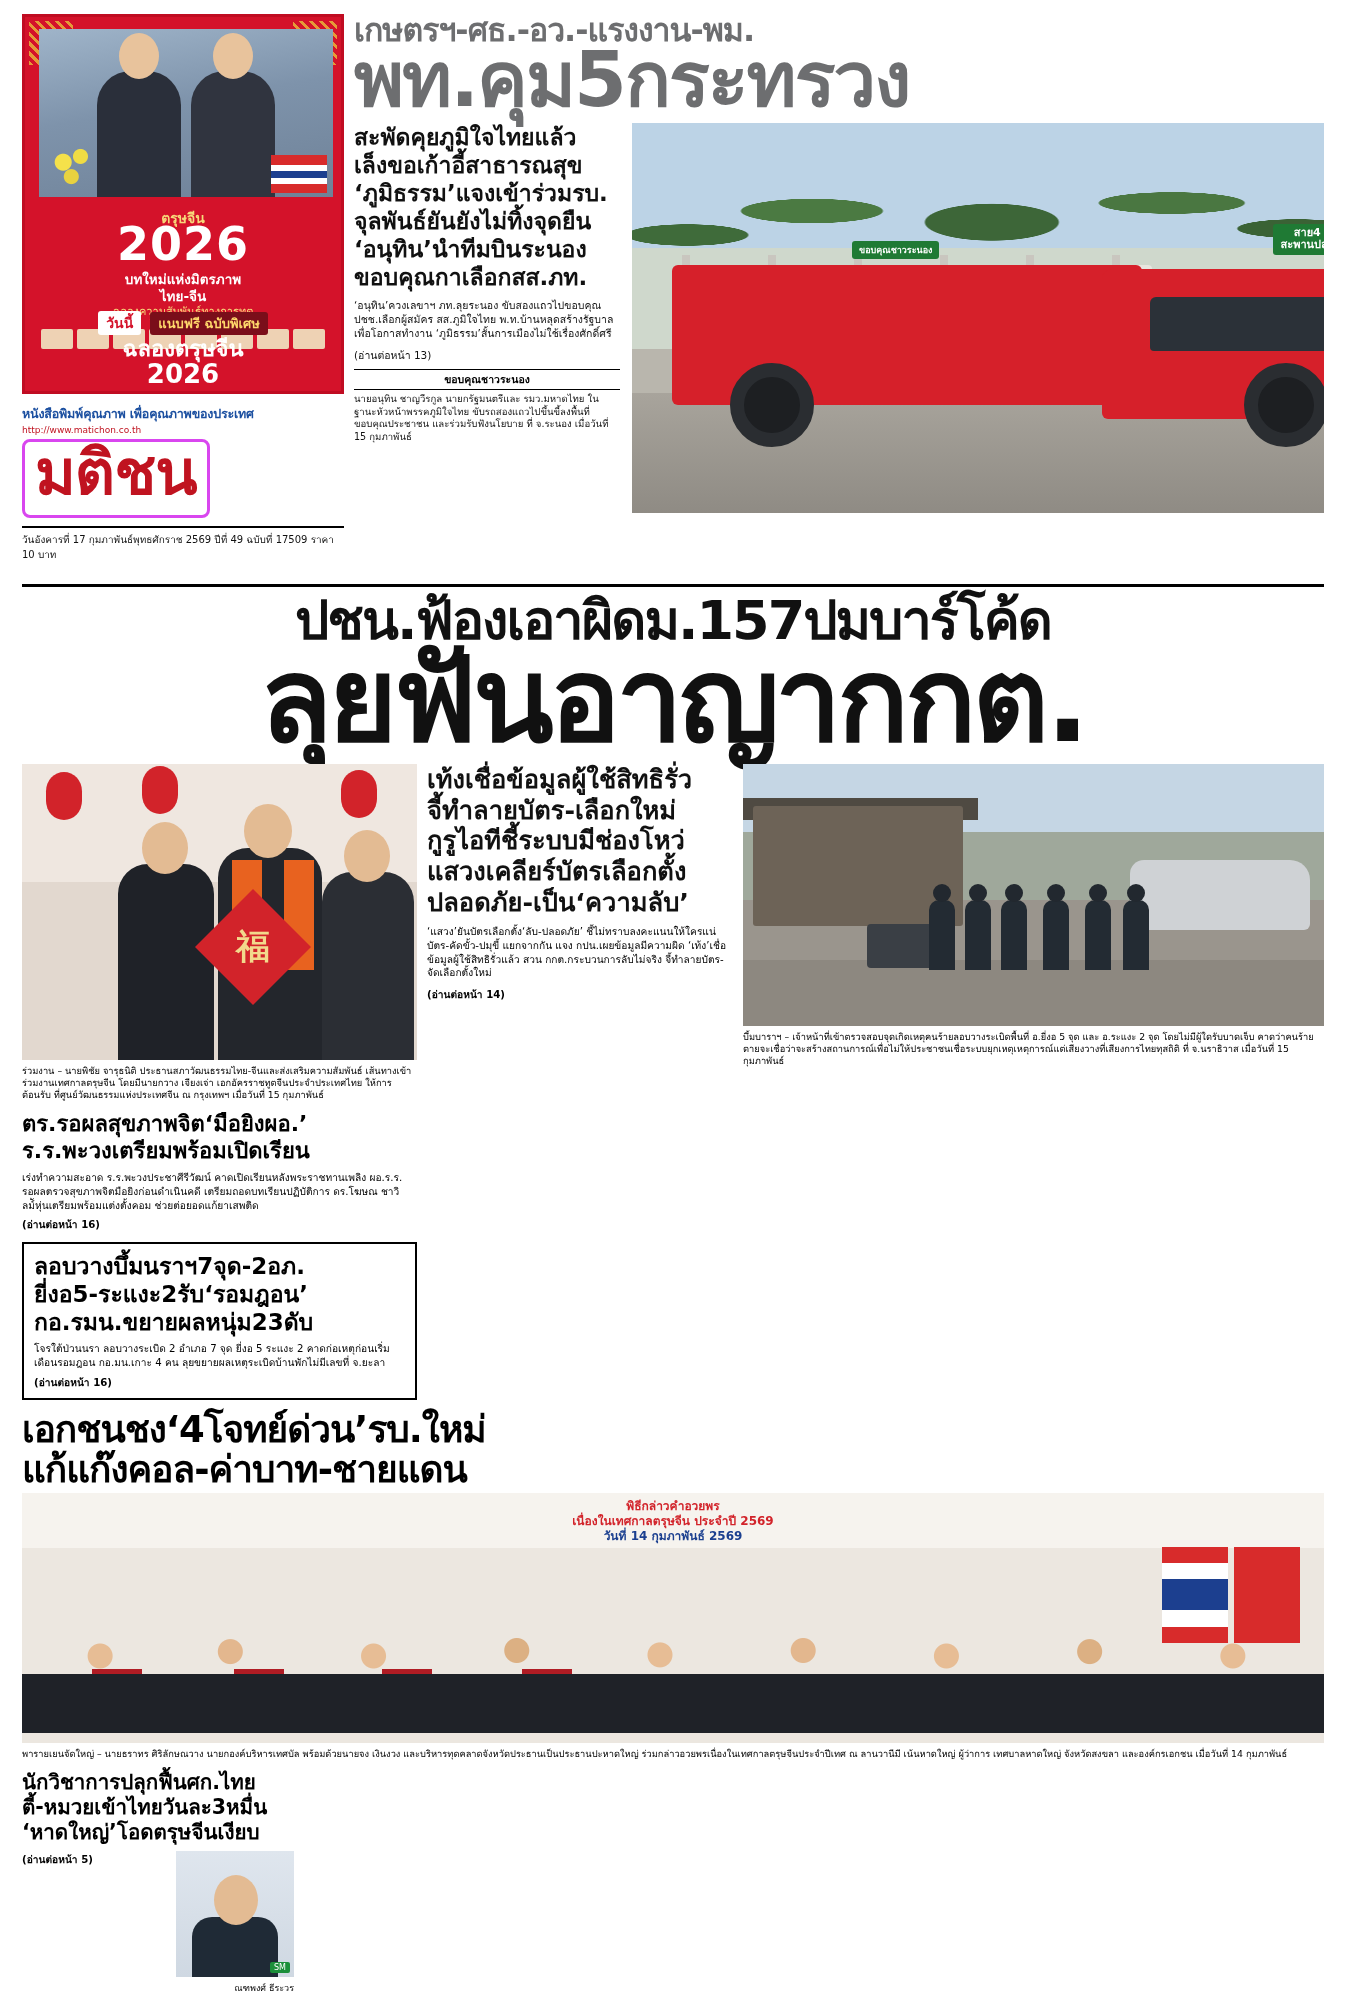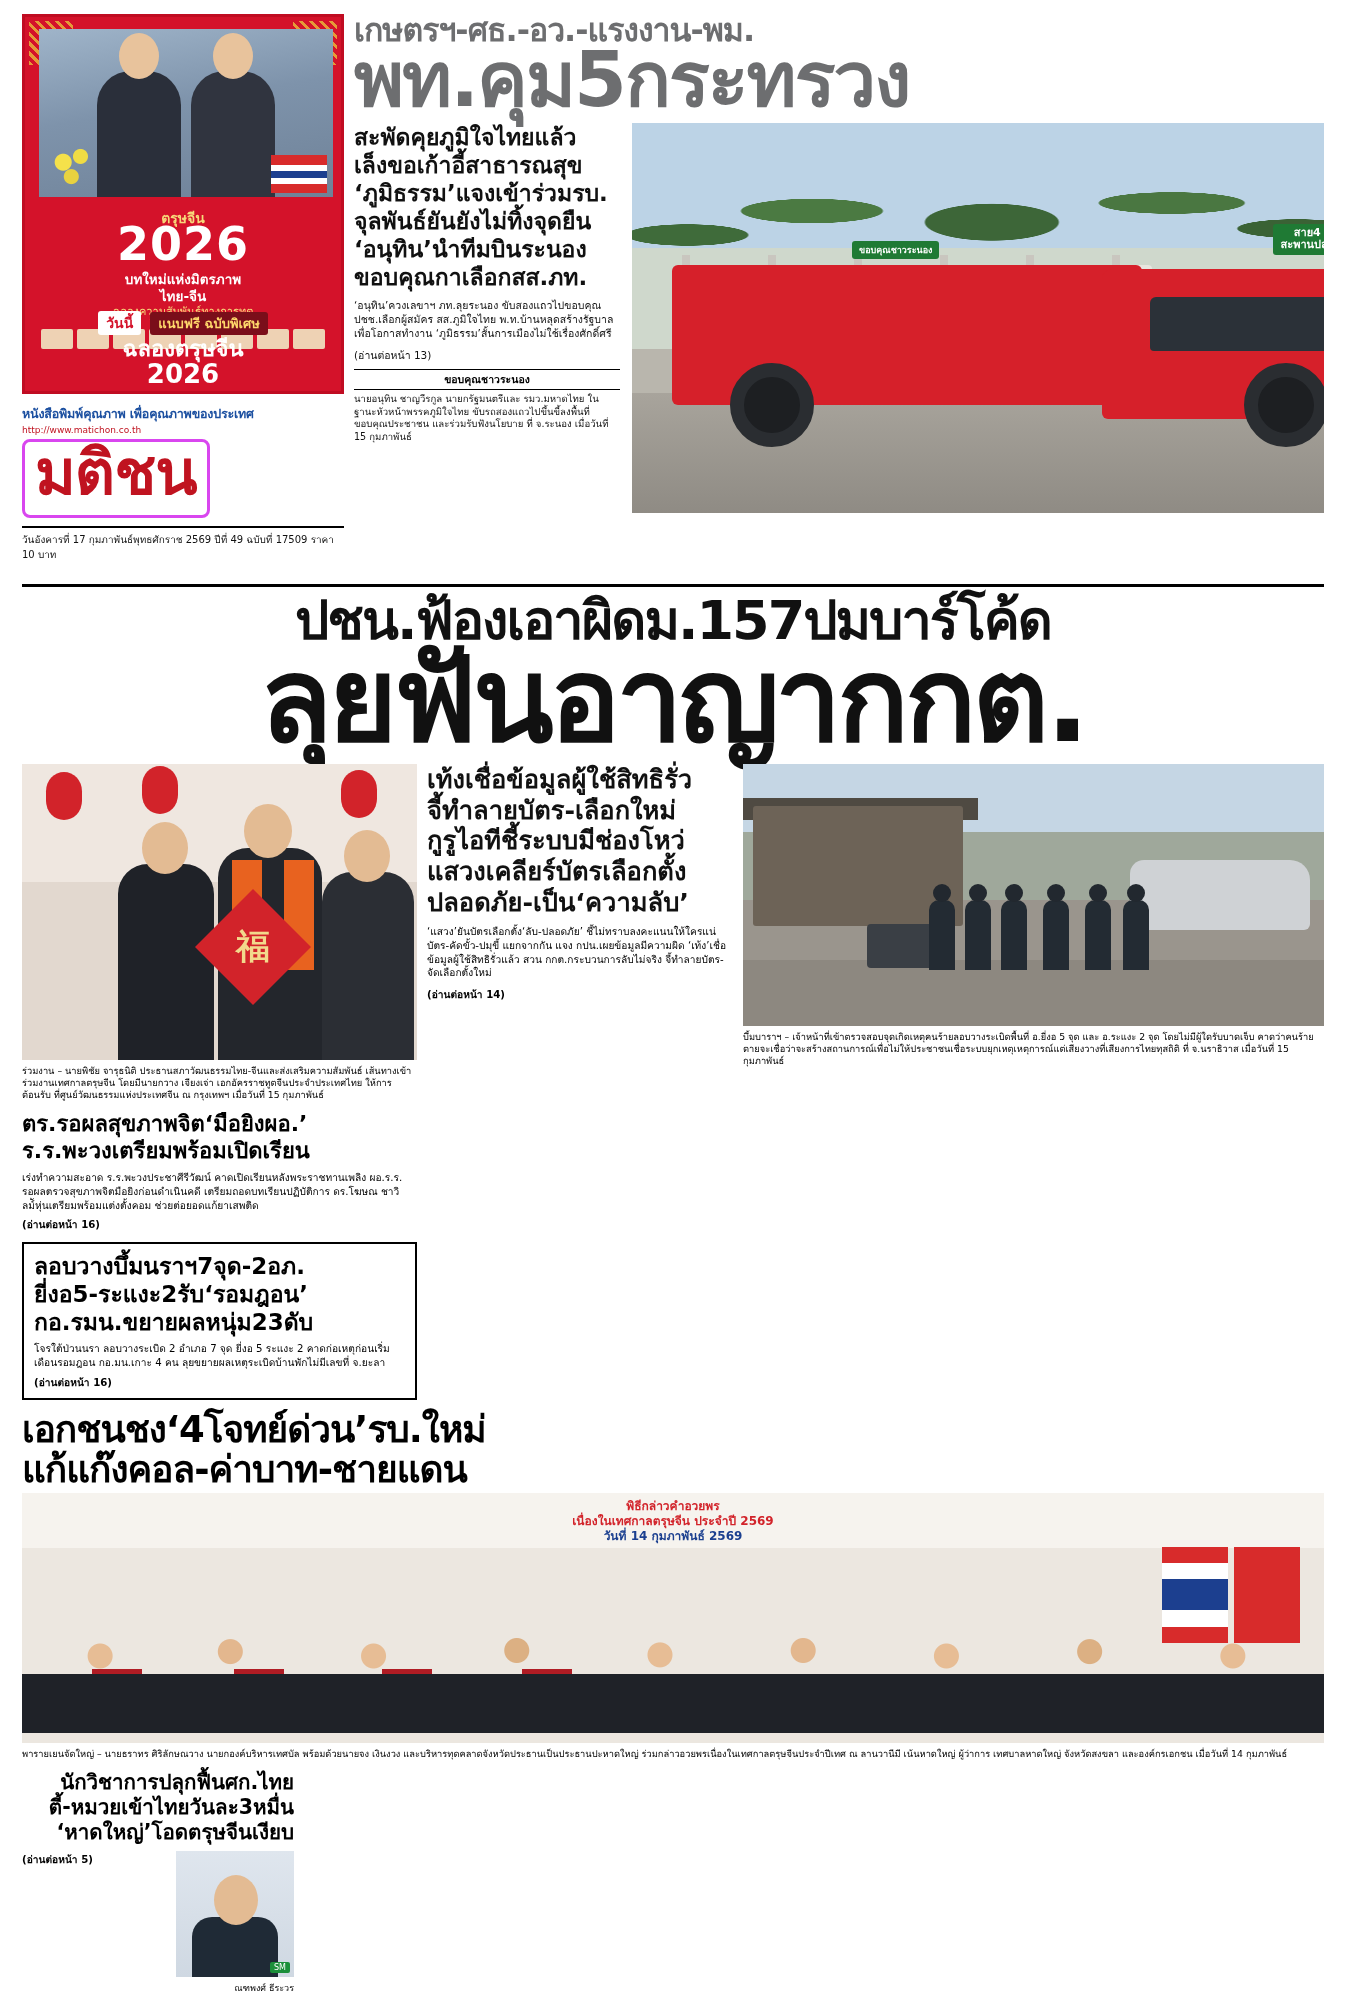--- a/index.html
+++ b/index.html
@@ -369,21 +369,21 @@
       linear-gradient(transparent 0 46%, #1f2228 46% 100%);
   }
   .low-photo .gown {
     position:absolute; bottom: 10px; width: 50px; height: 64px; background:#b01c24;
   }
   .low-photo .g1{left: 70px;} .low-photo .g2{left: 212px;}
   .low-photo .g3{left: 360px;} .low-photo .g4{left: 500px;}
   .low-cap { font-size: 9.3px; line-height:1.3; margin-top: 5px; }
 
   .low-right { width: 272px; }
-  .low-right h3 { font-size: 20.5px; font-weight:bold; line-height:1.22;text-align:right; }
+  .low-right h3 { font-size: 20.5px; font-weight:bold; line-height:1.22; }
   .low-right .bd2 { font-size: 10.2px; line-height:1.36; margin-top:8px; }
   .portrait {
     position:relative; width: 118px; height: 126px; float: right;
     margin: 6px 0 4px 0; overflow:hidden;
     background: linear-gradient(#dfe6ee, #cfd8e2);
   }
   .portrait .pbody {
     position:absolute; left: 16px; bottom: 0; width: 86px; height: 60px;
     background:#1f2a36; border-radius: 20px 20px 0 0;
   }

